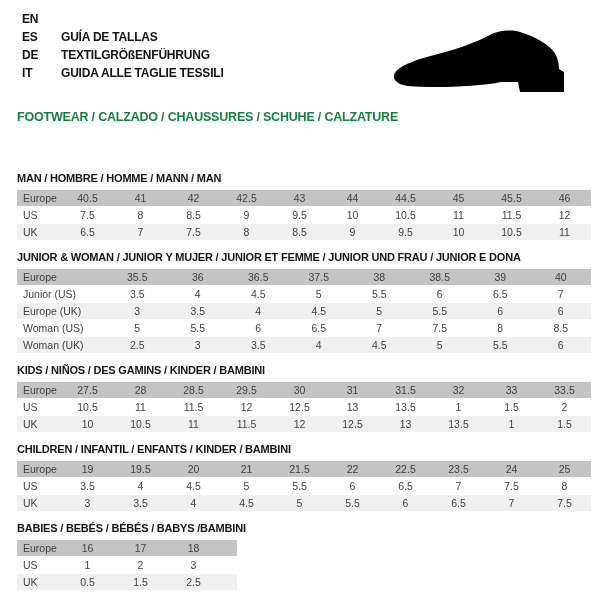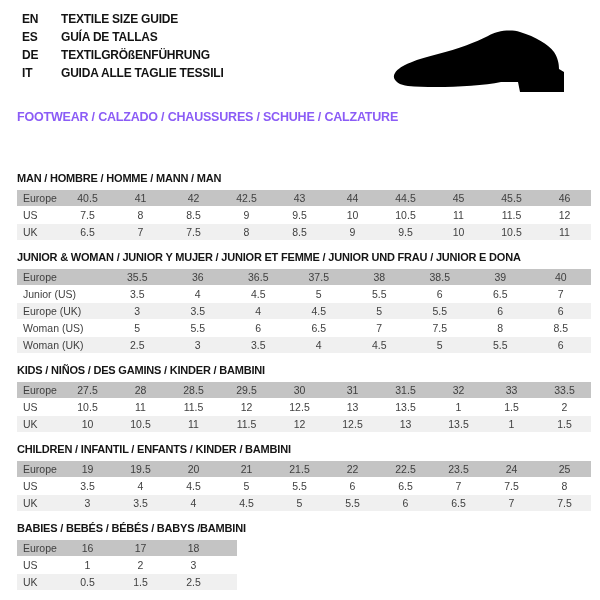--- a/index.html
+++ b/index.html
@@ -11,21 +11,21 @@
   .page{position:relative;width:600px;height:600px;background:#fff;overflow:hidden;border-radius:15px;}
 
   
   .lang-block{position:absolute;top:10px;left:22px;}
   .lang-row{display:flex;line-height:18px;font-size:12px;font-weight:700;color:#131313;letter-spacing:-0.2px;}
   .lang-code{width:39px;flex:0 0 39px;}
   .lang-label{white-space:nowrap;}
 
   .category-title{
     position:absolute;top:110px;left:17px;
-    font-size:12.5px;font-weight:700;color:#8b5cf6;letter-spacing:-0.2px;white-space:nowrap;
+    font-size:12.5px;font-weight:700;color:#15803d;letter-spacing:-0.2px;white-space:nowrap;
   }
 
   
   .shoe{position:absolute;top:18px;left:388px;width:190px;height:82px;}
 
   
   .tables{position:absolute;top:172px;left:17px;width:574px;}
   .tbl-title{
     font-size:11px;font-weight:700;color:#151515;letter-spacing:-0.2px;
     line-height:12px;margin:11px 0 6px 0;white-space:nowrap;
@@ -44,21 +44,20 @@
   .cell.label{text-align:left;padding-left:6px;}
 </style>
 </head>
 <body>
 
 <div class="page">
 
   <div class="lang-block">
     <div class="lang-row">
       <span class="lang-code">EN</span>
-      <span class="lang-label">TEXTILE SIZE GUIDE</span>
     </div>
     <div class="lang-row">
       <span class="lang-code">ES</span>
       <span class="lang-label">GUÍA DE TALLAS</span>
     </div>
     <div class="lang-row">
       <span class="lang-code">DE</span>
       <span class="lang-label">TEXTILGRÖßENFÜHRUNG</span>
     </div>
     <div class="lang-row">

